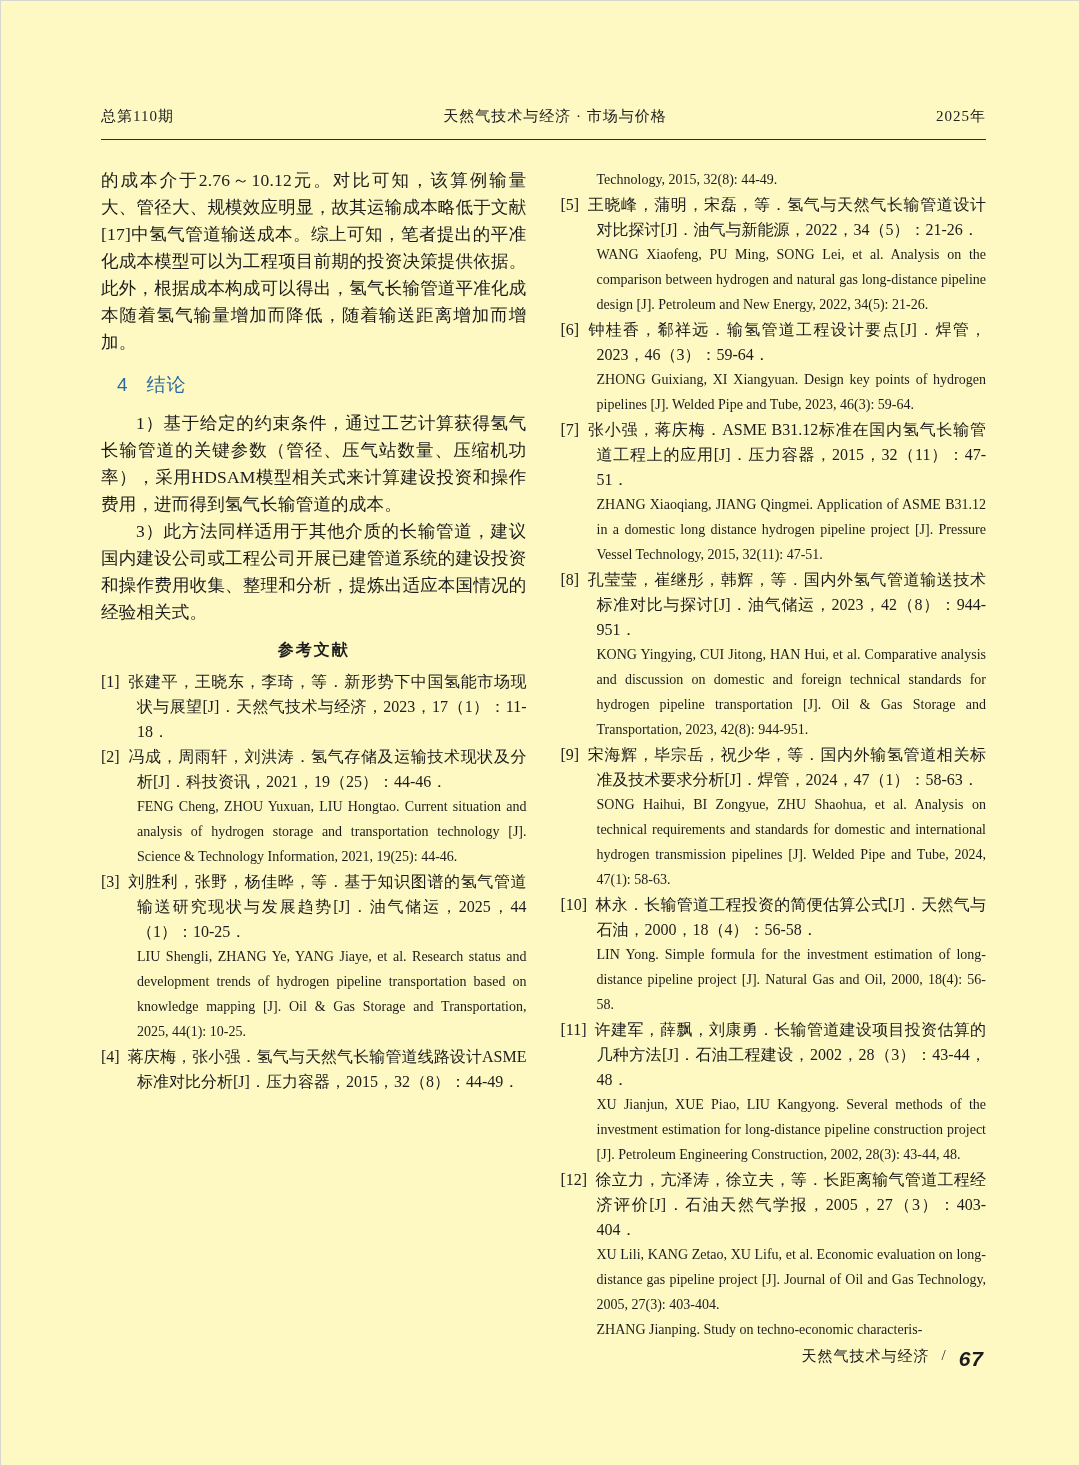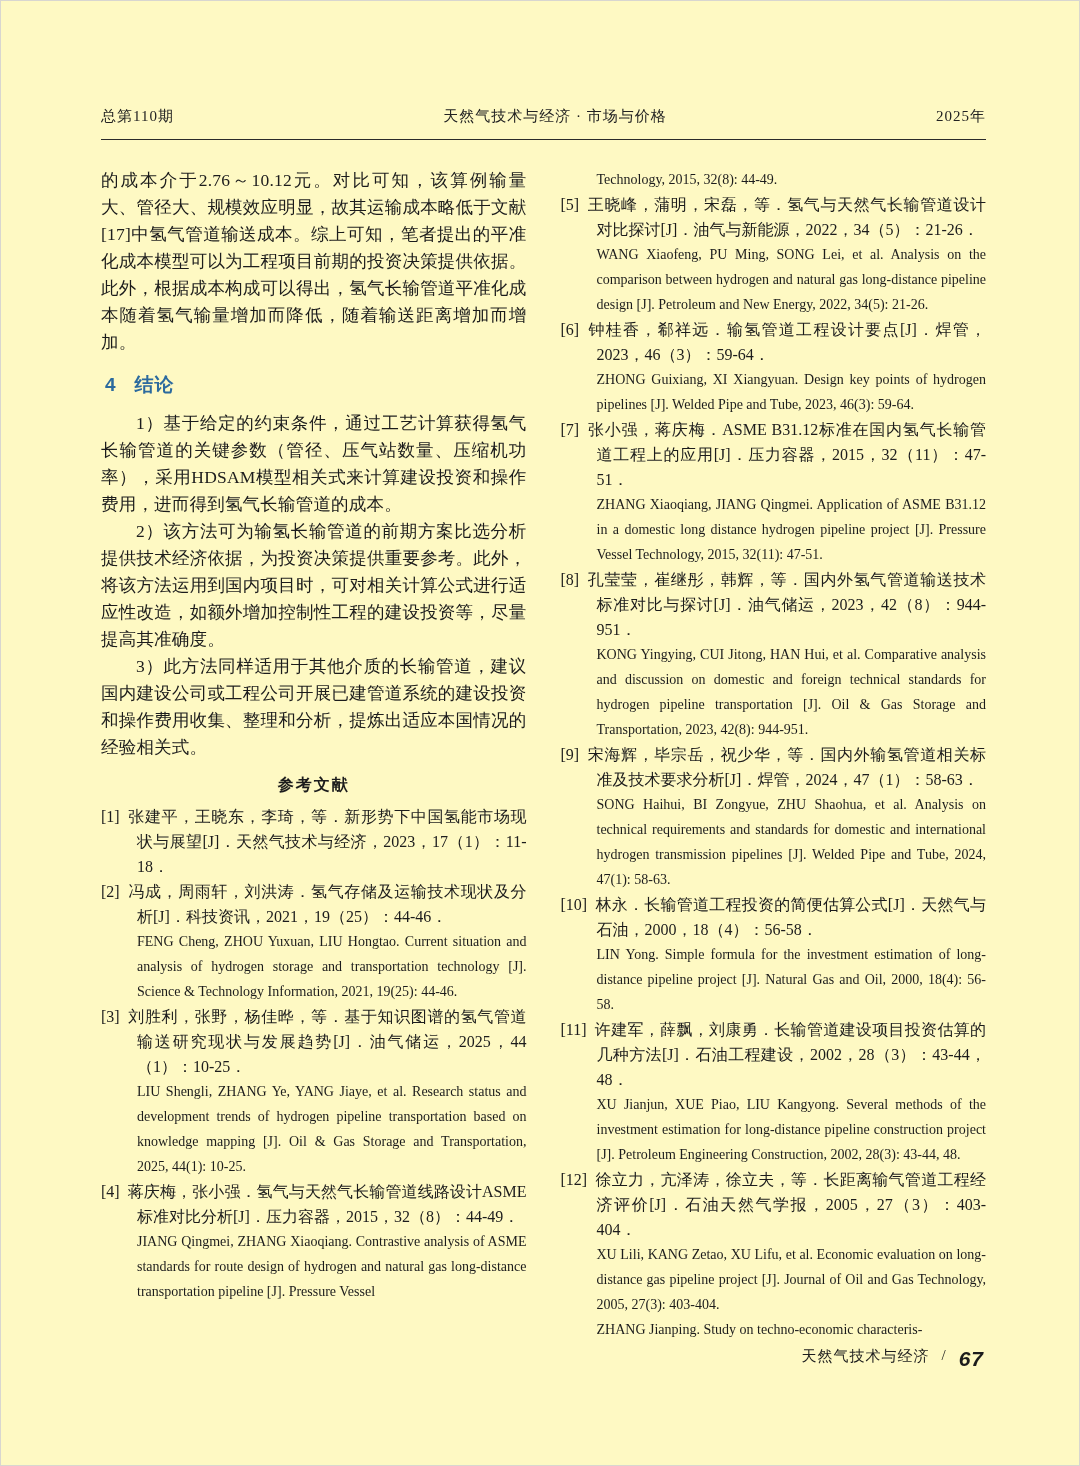--- a/index.html
+++ b/index.html
@@ -22,23 +22,23 @@
     position:absolute; top:166px; left:100px; width:885px;
     display:flex; gap:34px;
   }
   .col { flex:1; min-width:0; }
   .para {
     font-size:17.5px; line-height:27px; text-align:justify;
     color:#1c1c1c; letter-spacing:0.2px;
   }
   .para.indent { text-indent:2em;font-family:Liberation Serif, serif; }
   .section-heading {
-    margin:16px 4px 12px;
+    margin:16px 16px 12px;
     font-family:"Liberation Sans","DejaVu Sans",sans-serif;
-    font-weight:bold; font-size:19px; letter-spacing:1px;
+    font-weight:normal; font-size:19px; letter-spacing:1px;
   }
   .section-heading .num { margin-right:18px; }
   .ref-title {
     margin:14px 0 8px; text-align:center;
     font-family:"Liberation Sans","DejaVu Sans",sans-serif;
     font-size:16px; font-weight:bold; color:#1c1c1c; letter-spacing:2px;
   }
   .ref-zh {
     font-size:16px; line-height:25px; text-align:justify; color:#1c1c1c;
     padding-left:36px; text-indent:-36px;
@@ -77,41 +77,39 @@
 
     <div class="col">
       <p class="para">的成本介于2.76～10.12元。对比可知，该算例输量大、管径大、规模效应明显，故其运输成本略低于文献[17]中氢气管道输送成本。综上可知，笔者提出的平准化成本模型可以为工程项目前期的投资决策提供依据。此外，根据成本构成可以得出，氢气长输管道平准化成本随着氢气输量增加而降低，随着输送距离增加而增加。</p>
 
       <h2 class="section-heading">
         <span class="num" style="color: rgb(43, 106, 158);">4</span><span style="color: rgb(43, 106, 158);">结论</span>
       </h2>
 
       <div>
           <p class="para indent">1）基于给定的约束条件，通过工艺计算获得氢气长输管道的关键参数（管径、压气站数量、压缩机功率），采用HDSAM模型相关式来计算建设投资和操作费用，进而得到氢气长输管道的成本。</p>
-          <p class="para indent">2）该方法可为输氢长输管道的前期方案比选分析提供技术经济依据，为投资决策提供重要参考。此外，将该方法运用到国内项目时，可对相关计算公式进行适应性改造，如额外增加控制性工程的建设投资等，尽量提高其准确度。</p>
           <p class="para indent">3）此方法同样适用于其他介质的长输管道，建议国内建设公司或工程公司开展已建管道系统的建设投资和操作费用收集、整理和分析，提炼出适应本国情况的经验相关式。</p>
         </div>
 
       <h3 class="ref-title">参考文献</h3>
 
       <div>
           <div class="ref-item">
     <p class="ref-zh"><span class="ref-label">[1]</span><span>张建平，王晓东，李琦，等．新形势下中国氢能市场现状与展望[J]．天然气技术与经济，2023，17（1）：11-18．</span></p>
   </div>
           <div class="ref-item">
     <p class="ref-zh"><span class="ref-label">[2]</span><span>冯成，周雨轩，刘洪涛．氢气存储及运输技术现状及分析[J]．科技资讯，2021，19（25）：44-46．</span></p>
     <p class="ref-en">FENG Cheng, ZHOU Yuxuan, LIU Hongtao. Current situation and analysis of hydrogen storage and transportation technology [J]. Science &amp; Technology Information, 2021, 19(25): 44-46.</p>
   </div>
           <div class="ref-item">
     <p class="ref-zh"><span class="ref-label">[3]</span><span>刘胜利，张野，杨佳晔，等．基于知识图谱的氢气管道输送研究现状与发展趋势[J]．油气储运，2025，44（1）：10-25．</span></p>
     <p class="ref-en">LIU Shengli, ZHANG Ye, YANG Jiaye, et al. Research status and development trends of hydrogen pipeline transportation based on knowledge mapping [J]. Oil &amp; Gas Storage and Transportation, 2025, 44(1): 10-25.</p>
   </div>
           <div class="ref-item">
     <p class="ref-zh"><span class="ref-label">[4]</span><span>蒋庆梅，张小强．氢气与天然气长输管道线路设计ASME标准对比分析[J]．压力容器，2015，32（8）：44-49．</span></p>
-    <p class="ref-en">JIANG Qingmei, ZHANG Xiaoqiang. Contrastive analysis of ASME standards for route design of hydrogen and natural gas long-distance transportation pipeline [J]. Pressure Vessel</p>
   </div>
         </div>
     </div>
 
     <div class="col">
       <p class="cont-line">Technology, 2015, 32(8): 44-49.</p>
       <div>
           <div class="ref-item">
     <p class="ref-zh"><span class="ref-label">[5]</span><span>王晓峰，蒲明，宋磊，等．氢气与天然气长输管道设计对比探讨[J]．油气与新能源，2022，34（5）：21-26．</span></p>
     <p class="ref-en">WANG Xiaofeng, PU Ming, SONG Lei, et al. Analysis on the comparison between hydrogen and natural gas long-distance pipeline design [J]. Petroleum and New Energy, 2022, 34(5): 21-26.</p>

